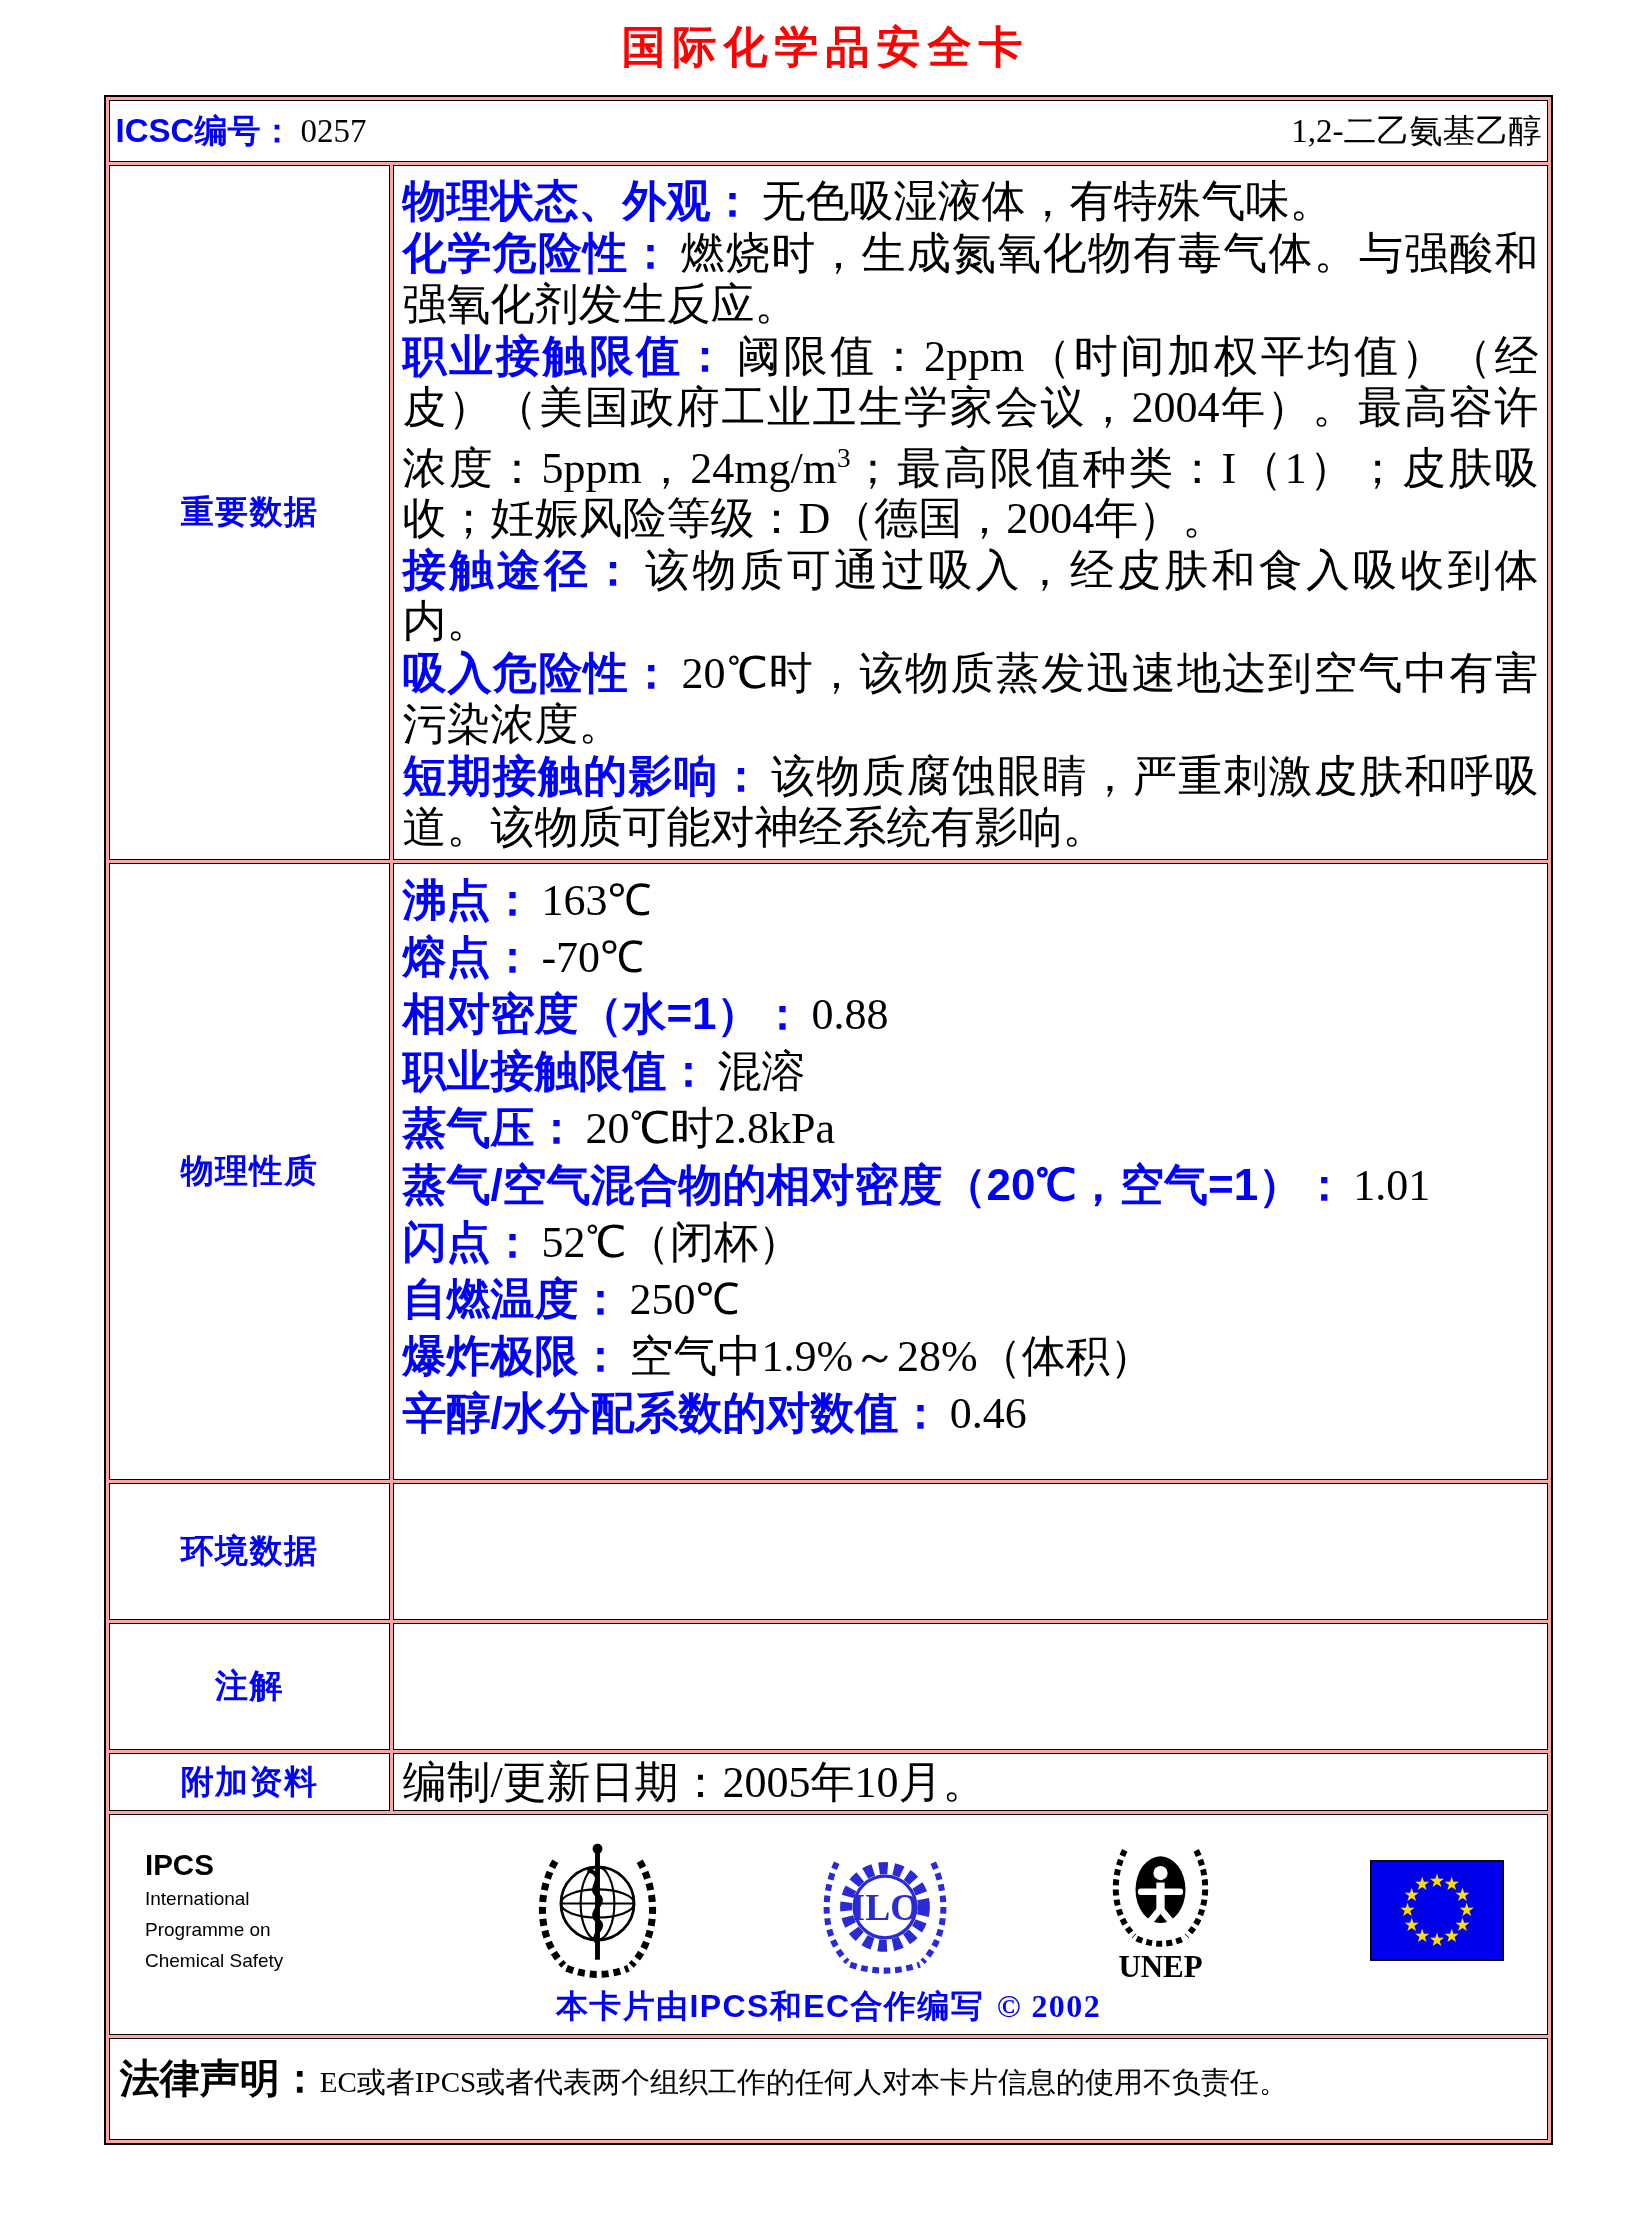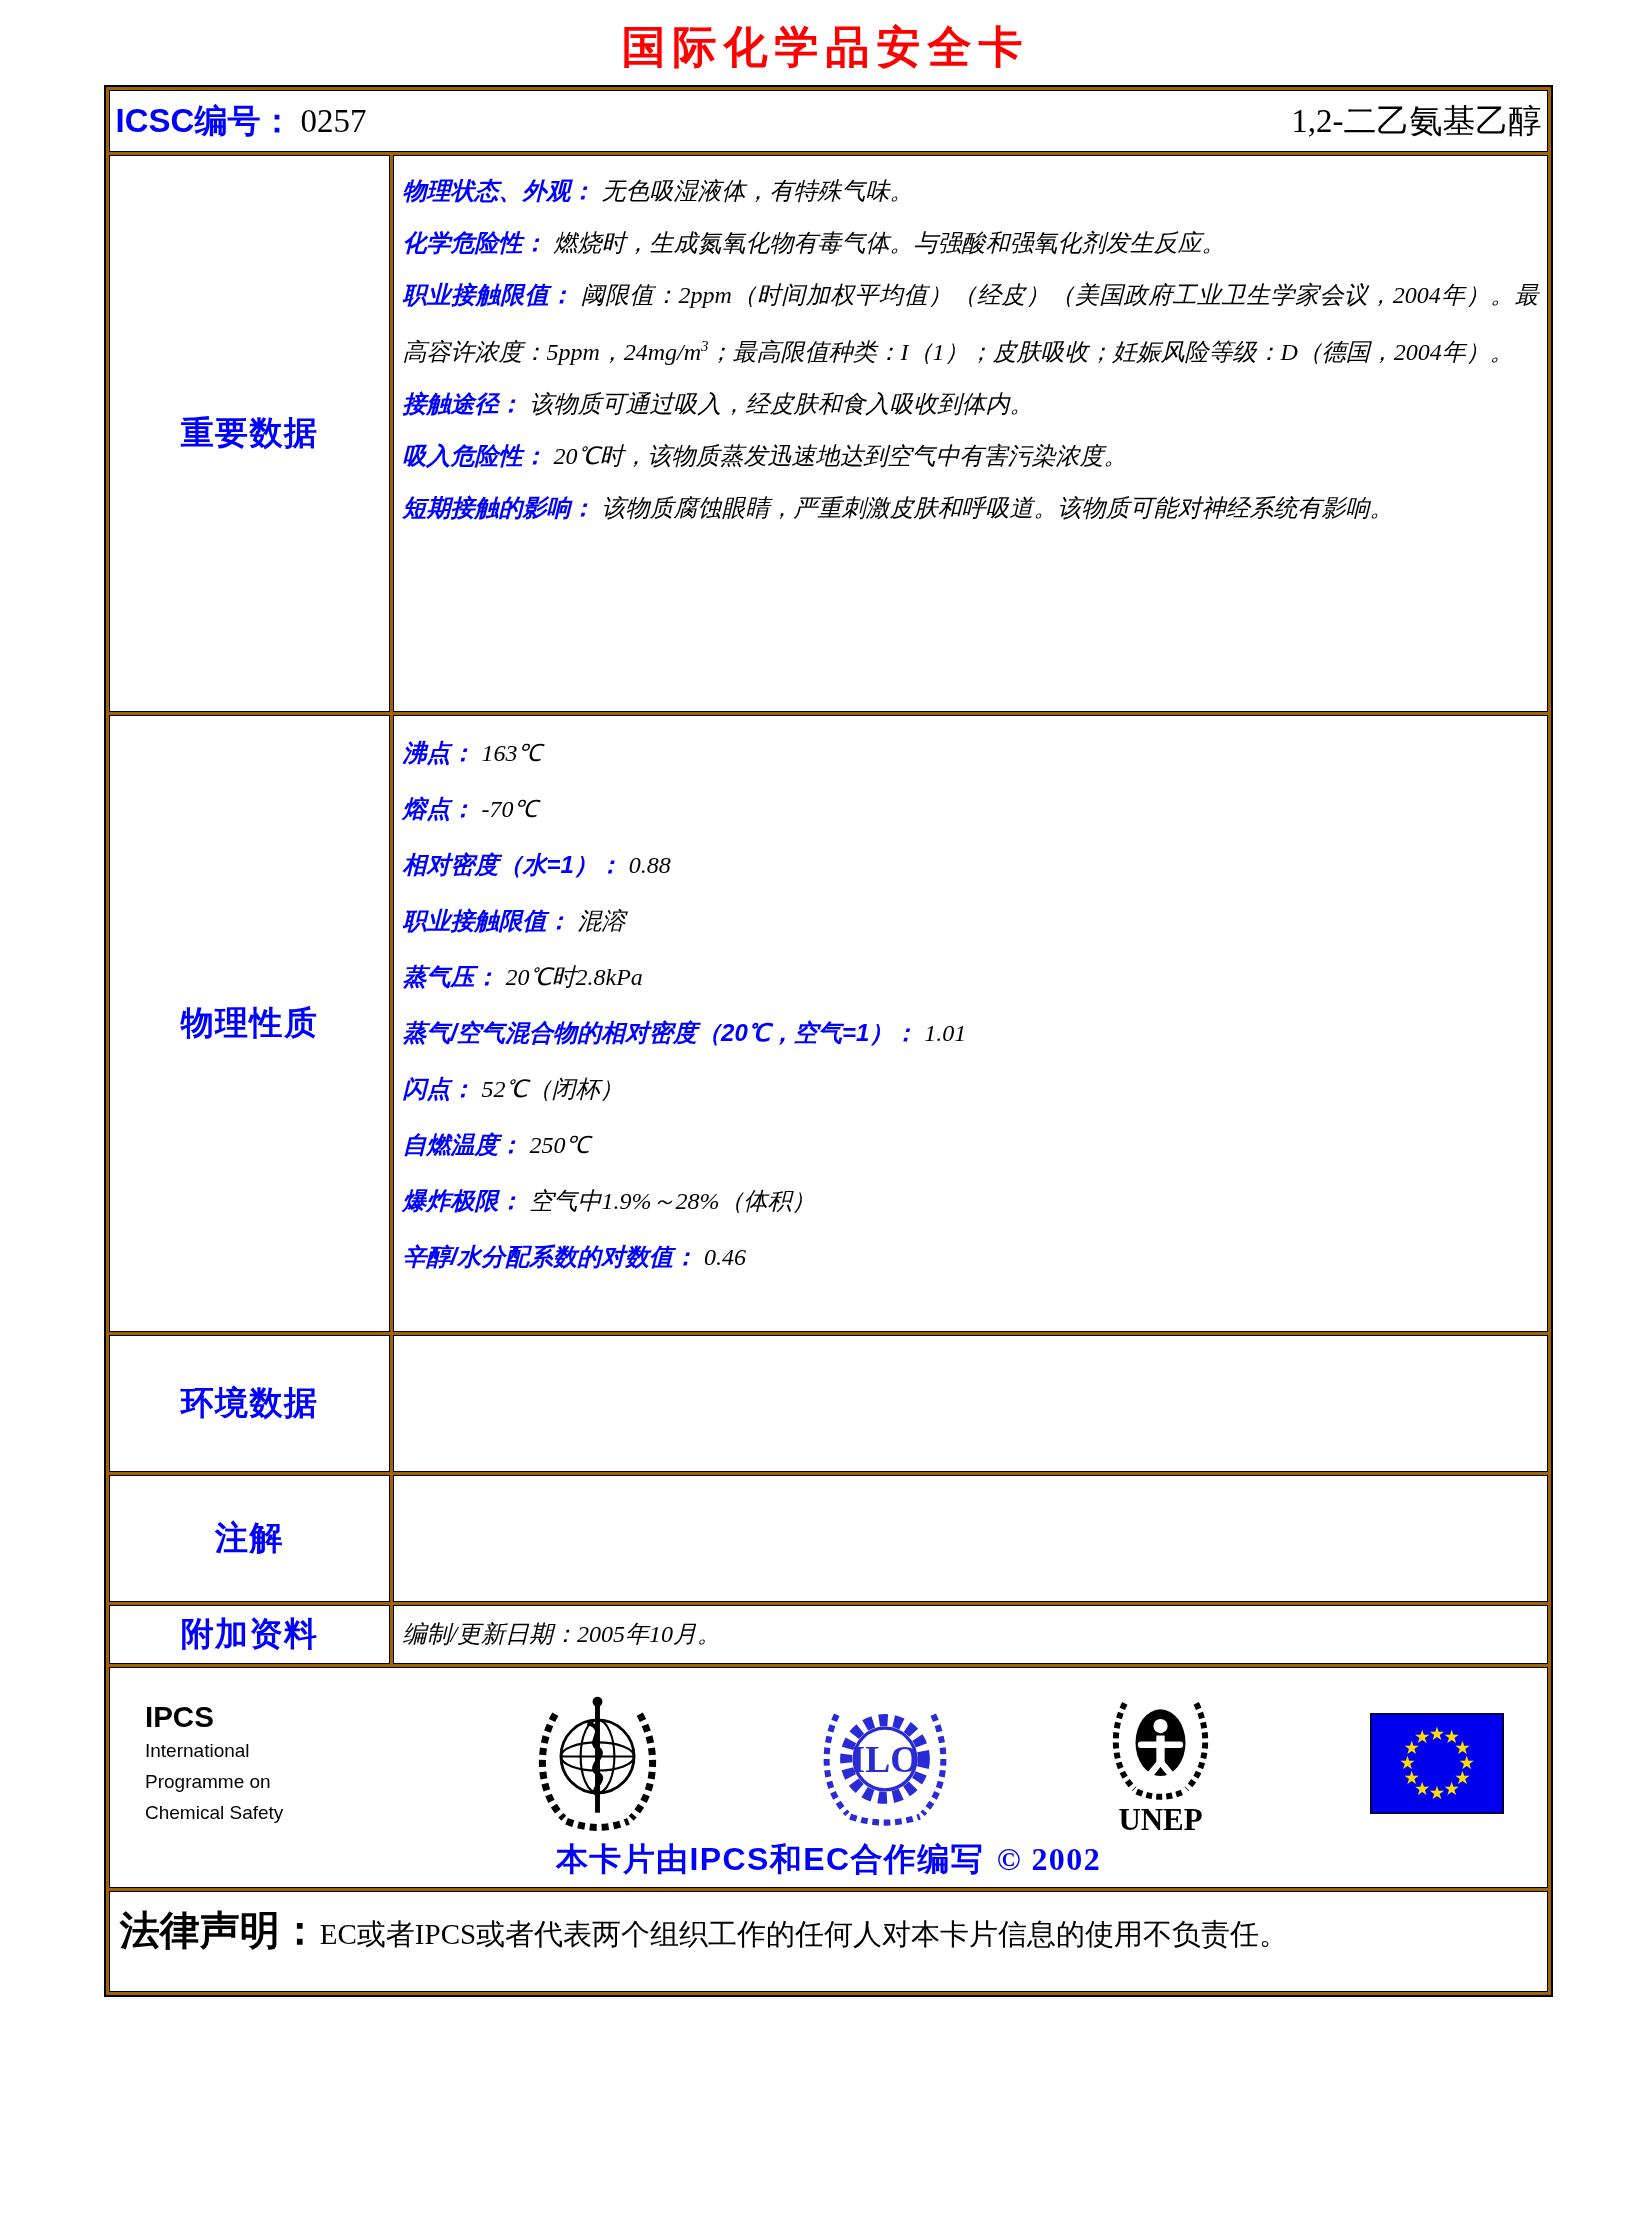--- a/index.html
+++ b/index.html
@@ -6,40 +6,40 @@
   .page{
     width:1651px;height:2239px;background:#ffffff;position:relative;
     font-family:"Liberation Serif",serif;color:#000;
   }
   .page-title{
     margin:0;padding-top:18.3px;text-align:center;
     font-family:"Liberation Sans",sans-serif;font-weight:bold;
     font-size:44px;letter-spacing:7px;color:#ff0000;
   }
   table.icsc{
-    margin-left:104px;margin-top:8px;
+    margin-left:104px;margin-top:18px;
     width:1449px;table-layout:fixed;
     border-collapse:separate;border-spacing:3.5px;
-    border:2.1px solid #000;background:#a16207;
+    border:2.1px solid #000;background:#fca5a5;
   }
   td{border:1.4px solid #000;background:#fff;overflow:hidden;}
   
   .hdr-cell{height:60px;vertical-align:middle;padding:0 5.6px;}
   .hdr-flex{display:flex;justify-content:space-between;align-items:center;font-size:33px;}
   .hdr-label{color:#0000ff;font-family:"Liberation Sans",sans-serif;font-weight:bold;}
   .hdr-num{font-family:"Liberation Serif",serif;margin-left:7px;}
   .hdr-name{font-family:"Liberation Serif",serif;}
   
   .sec-label{
     text-align:center;vertical-align:middle;
     color:#0000ff;font-family:"Liberation Sans",sans-serif;font-weight:bold;
     font-size:33px;letter-spacing:1.4px;
   }
   
-  .sec-content{vertical-align:top;padding:8.4px 8.4px 5.6px 8.4px;font-size:24px;font-style:italic;}
+  .sec-content{vertical-align:top;padding:8.4px 8.4px 5.6px 8.4px;font-size:44px;}
   .sec-content .prop-item{line-height:51px;text-align:justify;}
   .r-physical .sec-content .prop-item{line-height:56px;text-align:left;}
   .prop-label{color:#0000ff;font-family:"Liberation Sans",sans-serif;font-weight:bold;margin-right:7px;}
   .prop-value{color:#000;font-family:"Liberation Serif",serif;}
   sup.prop-value{font-size:0.62em;}
   .r-important td{height:541px;}
   .r-physical td{height:601px;}
   .r-env td{height:121px;}
   .r-notes td{height:111px;}
   .r-add td{height:44px;}

